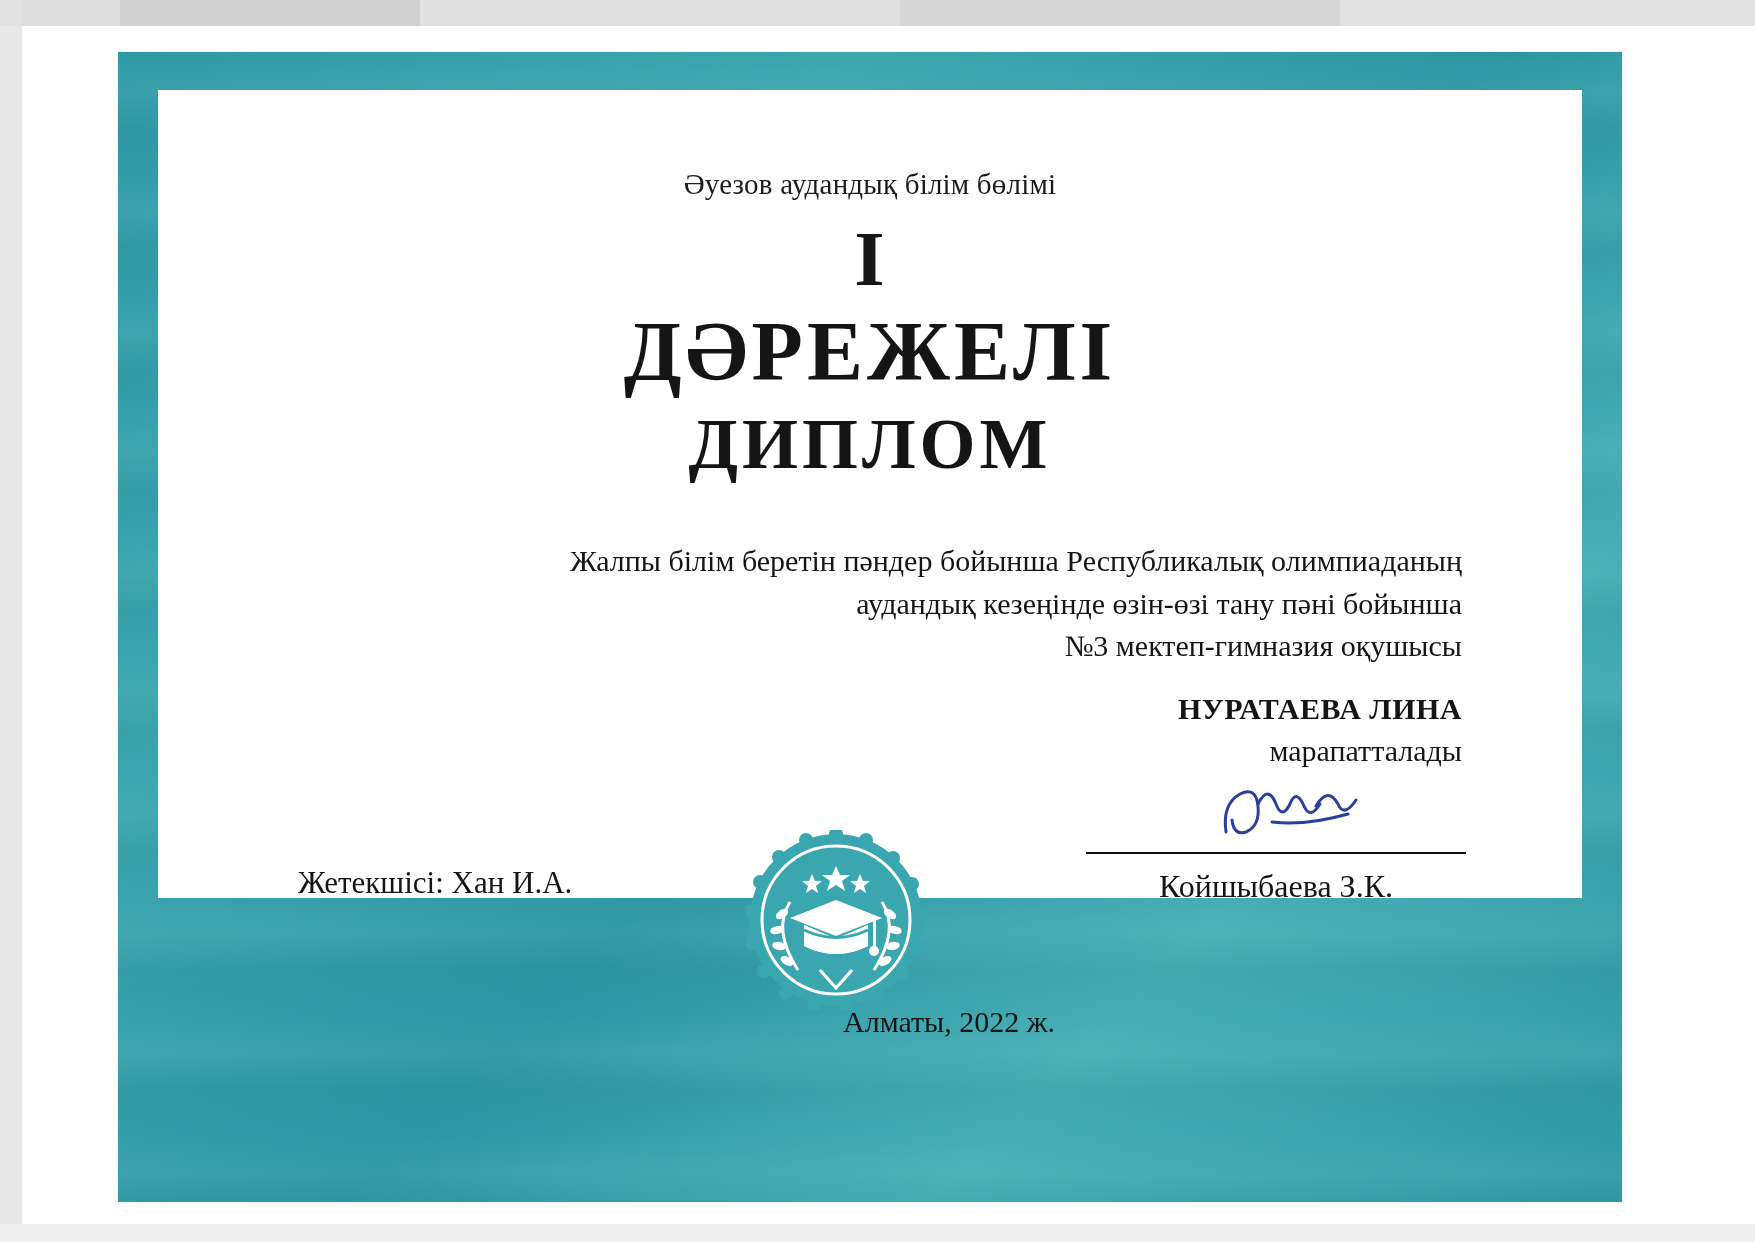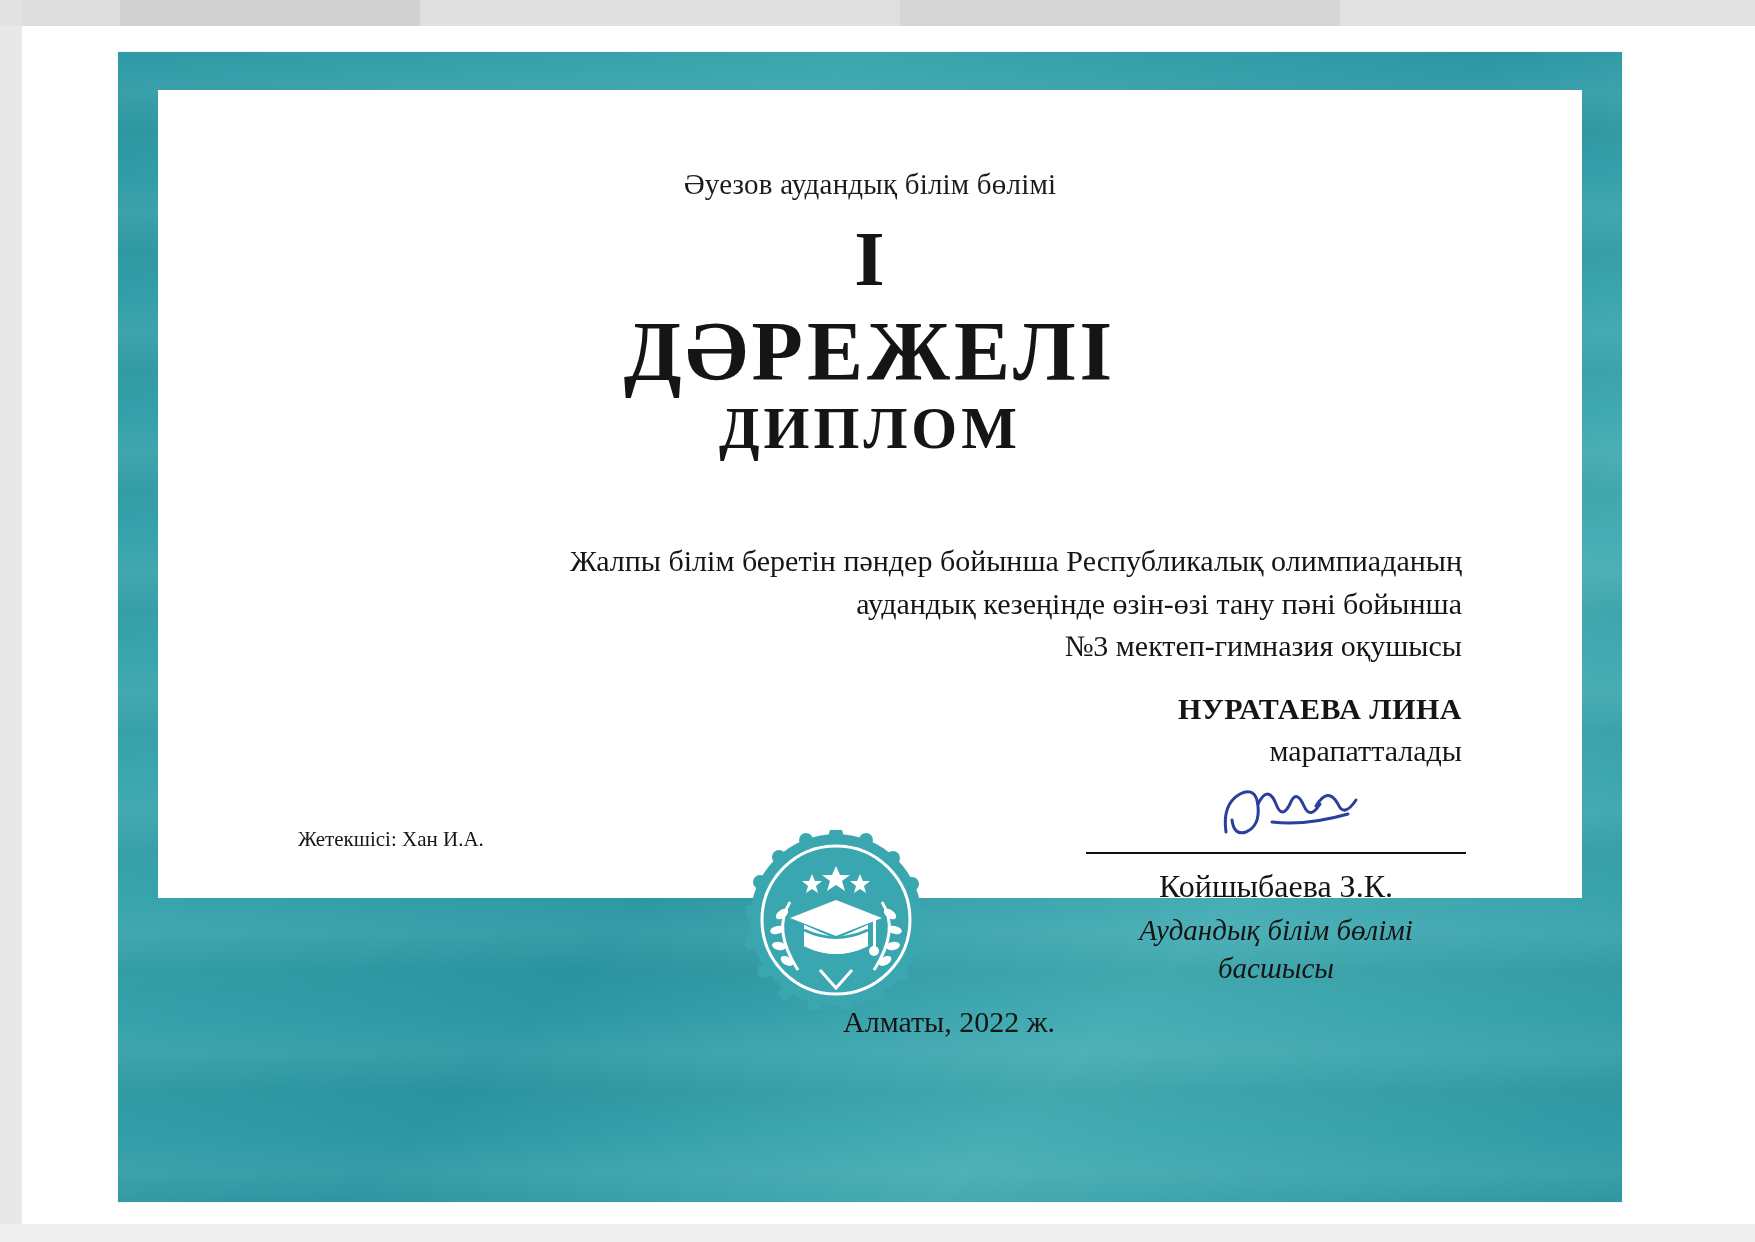--- a/index.html
+++ b/index.html
@@ -110,23 +110,23 @@
   }
   .big-title .line1 {
     display: block;
     font-size: 84px;
     letter-spacing: 4px;
     margin-top: 12px;
     text-align: center;
   }
   .big-title .line2 {
     display: block;
-    font-size: 59px;
+    font-size: 72px;
     letter-spacing: 4px;
-    margin-top: 5px;
+    margin-top: 14px;
   }
 
   .body-block {
     position: absolute;
     top: 450px;
     left: 120px;
     width: 1184px;
     text-align: right;
     font-size: 30px;
     color: #151515;
@@ -140,22 +140,22 @@
     margin-top: 20px;
   }
   .body-block .award-verb {
     display: block;
     margin-top: 0;
   }
 
   .supervisor {
     position: absolute;
     left: 140px;
-    top: 737px;
-    font-size: 21px;
+    top: 775px;
+    font-size: 31px;
     color: #151515;
   }
 
   
   .seal {
     position: absolute;
     left: 588px;
     top: 740px;
     width: 180px;
     height: 180px;
@@ -308,21 +308,17 @@
             <g fill="none" stroke="#2b3f9c" stroke-width="3" stroke-linecap="round">
               <path d="M10 58 Q6 30 24 20 Q40 12 42 32 Q44 52 30 58 Q18 62 16 46"></path>
               <path d="M42 30 Q52 10 60 30 Q66 46 74 30 Q80 14 88 32 Q94 46 104 30"></path>
               <path d="M100 32 Q112 12 122 30 Q128 44 140 26"></path>
               <path d="M56 48 Q90 52 132 40"></path>
             </g>
           </svg>
         </div>
         <div class="sign-line"></div>
         <div class="sign-name">Койшыбаева З.К.</div>
-        <div class="sign-role">
-          <span>Аудандық білім бөлімі</span><br>
-          <span>басшысы</span>
-        </div>
       </div>
 
     </div>
   </div>
 </div>
 
 </body></html>

